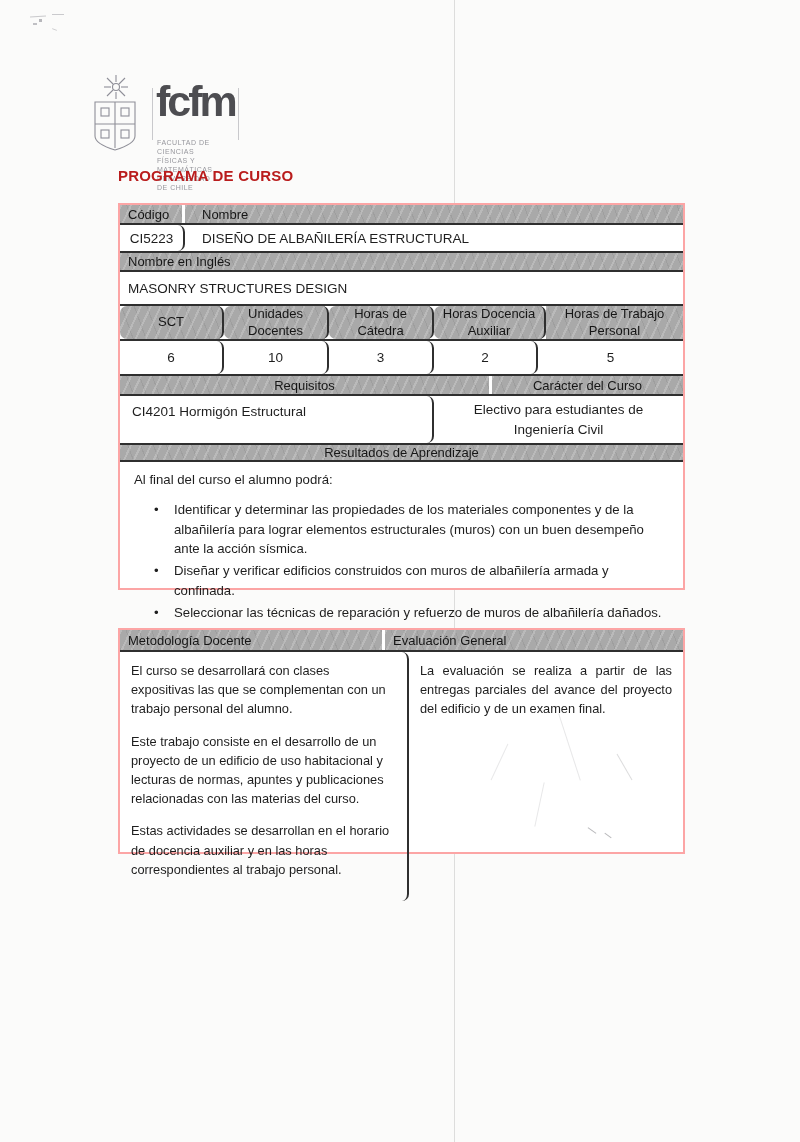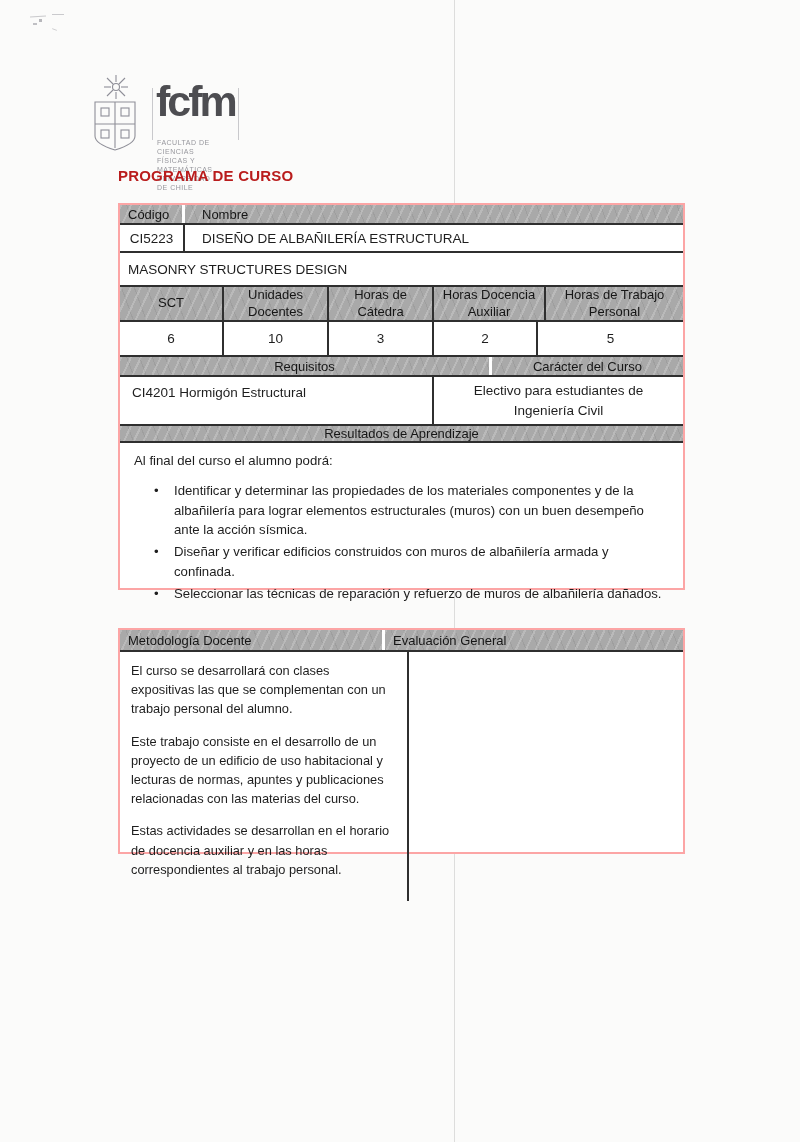--- a/index.html
+++ b/index.html
@@ -24,21 +24,21 @@
   #table1{top:203px; height:387px;}
   #table2{top:628px; height:226px;}
 
   .row{display:flex; box-sizing:border-box; flex:0 0 auto;}
   .cell{box-sizing:border-box; display:flex; align-items:center;}
   .band{background-color:#a9a9a9;
         background-image:repeating-linear-gradient(115deg, rgba(255,255,255,.20) 0 2px, rgba(255,255,255,0) 2px 9px),
                          repeating-linear-gradient(70deg, rgba(80,80,80,.12) 0 1px, rgba(0,0,0,0) 1px 12px);
         color:#161616;}
   .bb{border-bottom:2px solid #2f2f2f;}
-  .br{border-right:2px solid #2f2f2f;}
+  .br{border-right:2px solid #2f2f2f;border-radius:7px;}
   .brw{border-right:3px solid #fff;}
   .pl8{padding-left:8px;} .pl14{padding-left:17px;}
   .ctr{justify-content:center; text-align:center;}
   .fz13{font-size:13px;} .fz135{font-size:13.5px;}
   .pre{white-space:pre-line; line-height:1.25;}
 
   .res-body{flex:1 1 auto; padding:8px 14px 6px 14px; font-size:13.2px; line-height:1.5;}
   .res-body ul{margin:10px 0 0 8px; padding:0; list-style:none;}
   .res-body li{position:relative; padding-left:32px; margin-bottom:2px;}
   .res-body li::before{content:"\2022"; position:absolute; left:12px; top:0;}
@@ -94,20 +94,23 @@
 
   <div class="tbl" id="table1">
     <div class="row bb" style="height:20px;">
       <div class="cell band brw pl8 fz13" style="width:65px;">Código</div>
       <div class="cell band pl14 fz13" style="flex:1;">Nombre</div>
     </div>
     <div class="row bb" style="height:28px;">
       <div class="cell br ctr fz135" style="width:65px;">CI5223</div>
       <div class="cell pl14 fz135" style="flex:1;">DISEÑO DE ALBAÑILERÍA ESTRUCTURAL</div>
     </div>
+    <div class="row bb" style="height:19px;">
+      <div class="cell band pl8 fz13" style="flex:1;">Nombre en Inglés</div>
+    </div>
     <div class="row bb" style="height:34px;">
       <div class="cell pl8 fz135" style="flex:1;">MASONRY STRUCTURES DESIGN</div>
     </div>
     <div class="row bb" style="height:35px;">
       <div class="cell band br ctr fz13 pre" style="width:104px;">SCT</div>
       <div class="cell band br ctr fz13 pre" style="width:105px;">Unidades
 Docentes</div>
       <div class="cell band br ctr fz13 pre" style="width:105px;">Horas de
 Cátedra</div>
       <div class="cell band br ctr fz13 pre" style="width:112px;">Horas Docencia
@@ -149,16 +152,25 @@
     <div class="row bb" style="height:22px;">
       <div class="cell band brw pl8 fz13" style="width:265px;">Metodología Docente</div>
       <div class="cell band pl8 fz13" style="flex:1;">Evaluación General</div>
     </div>
     <div class="row" style="flex:1;">
       <div class="br col-body" style="width:265px;">
         <p>El curso se desarrollará con clases expositivas las que se complementan con un trabajo personal del alumno.</p>
         <p>Este trabajo consiste en el desarrollo de un proyecto de un edificio de uso habitacional y lecturas de normas, apuntes  y publicaciones relacionadas con las materias del curso.</p>
         <p>Estas  actividades se desarrollan en el horario de docencia auxiliar y en las horas correspondientes al trabajo personal.</p>
       </div>
+      <div class="col-body just" style="flex:1; position:relative;">
+        <p>La  evaluación  se  realiza  a  partir  de  las entregas parciales del avance del proyecto del edificio y de un examen final.</p>
+        <div class="scratch" style="left:90px;top:90px;width:1px;height:40px;transform:rotate(25deg);"></div>
+        <div class="scratch" style="left:160px;top:60px;width:1px;height:70px;transform:rotate(-18deg);"></div>
+        <div class="scratch" style="left:130px;top:130px;width:1px;height:45px;transform:rotate(12deg);"></div>
+        <div class="scratch" style="left:215px;top:100px;width:1px;height:30px;transform:rotate(-30deg);opacity:.5;"></div>
+        <div class="scratch" style="left:178px;top:178px;width:10px;height:1px;transform:rotate(35deg);opacity:.7;background:#9a9a9e;"></div>
+        <div class="scratch" style="left:195px;top:183px;width:8px;height:1px;transform:rotate(35deg);opacity:.7;background:#9a9a9e;"></div>
+      </div>
     </div>
   </div>
 
 </div>
 
 </body></html>

